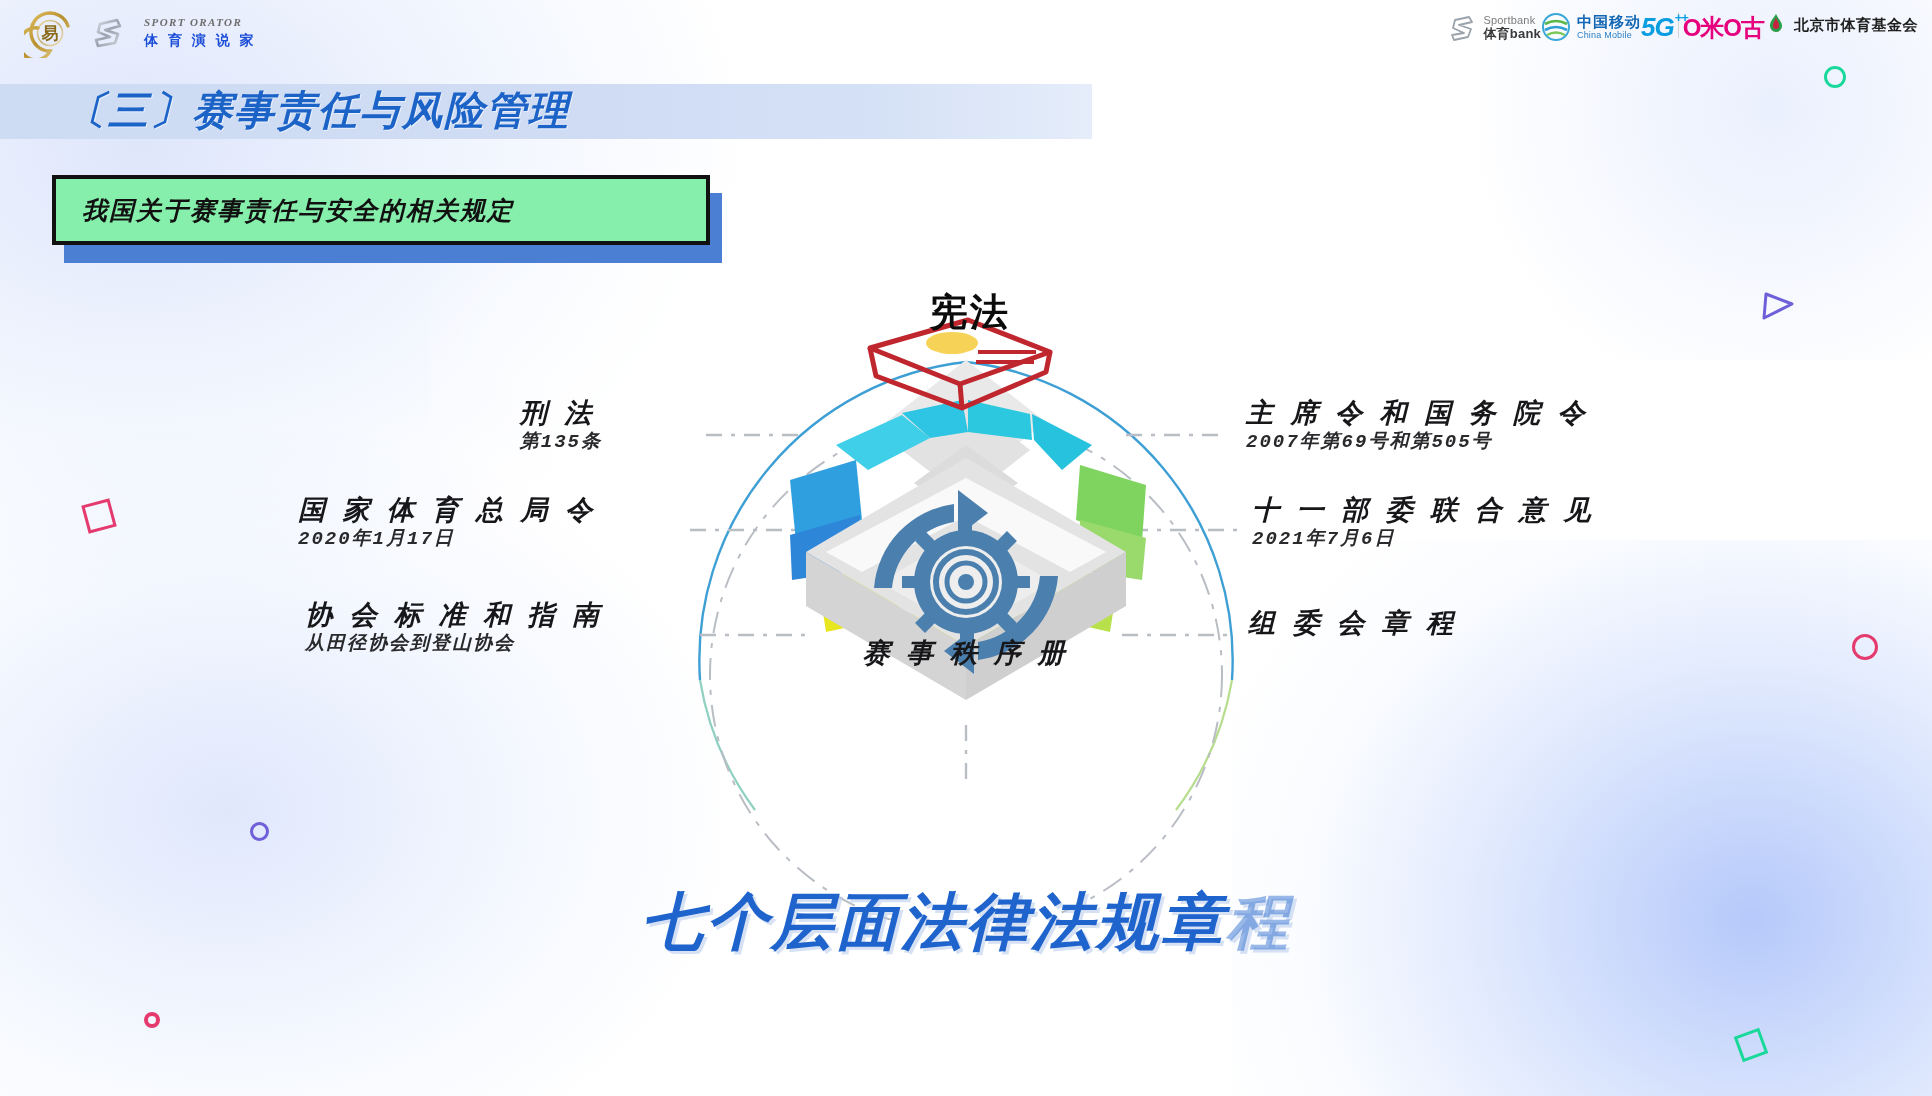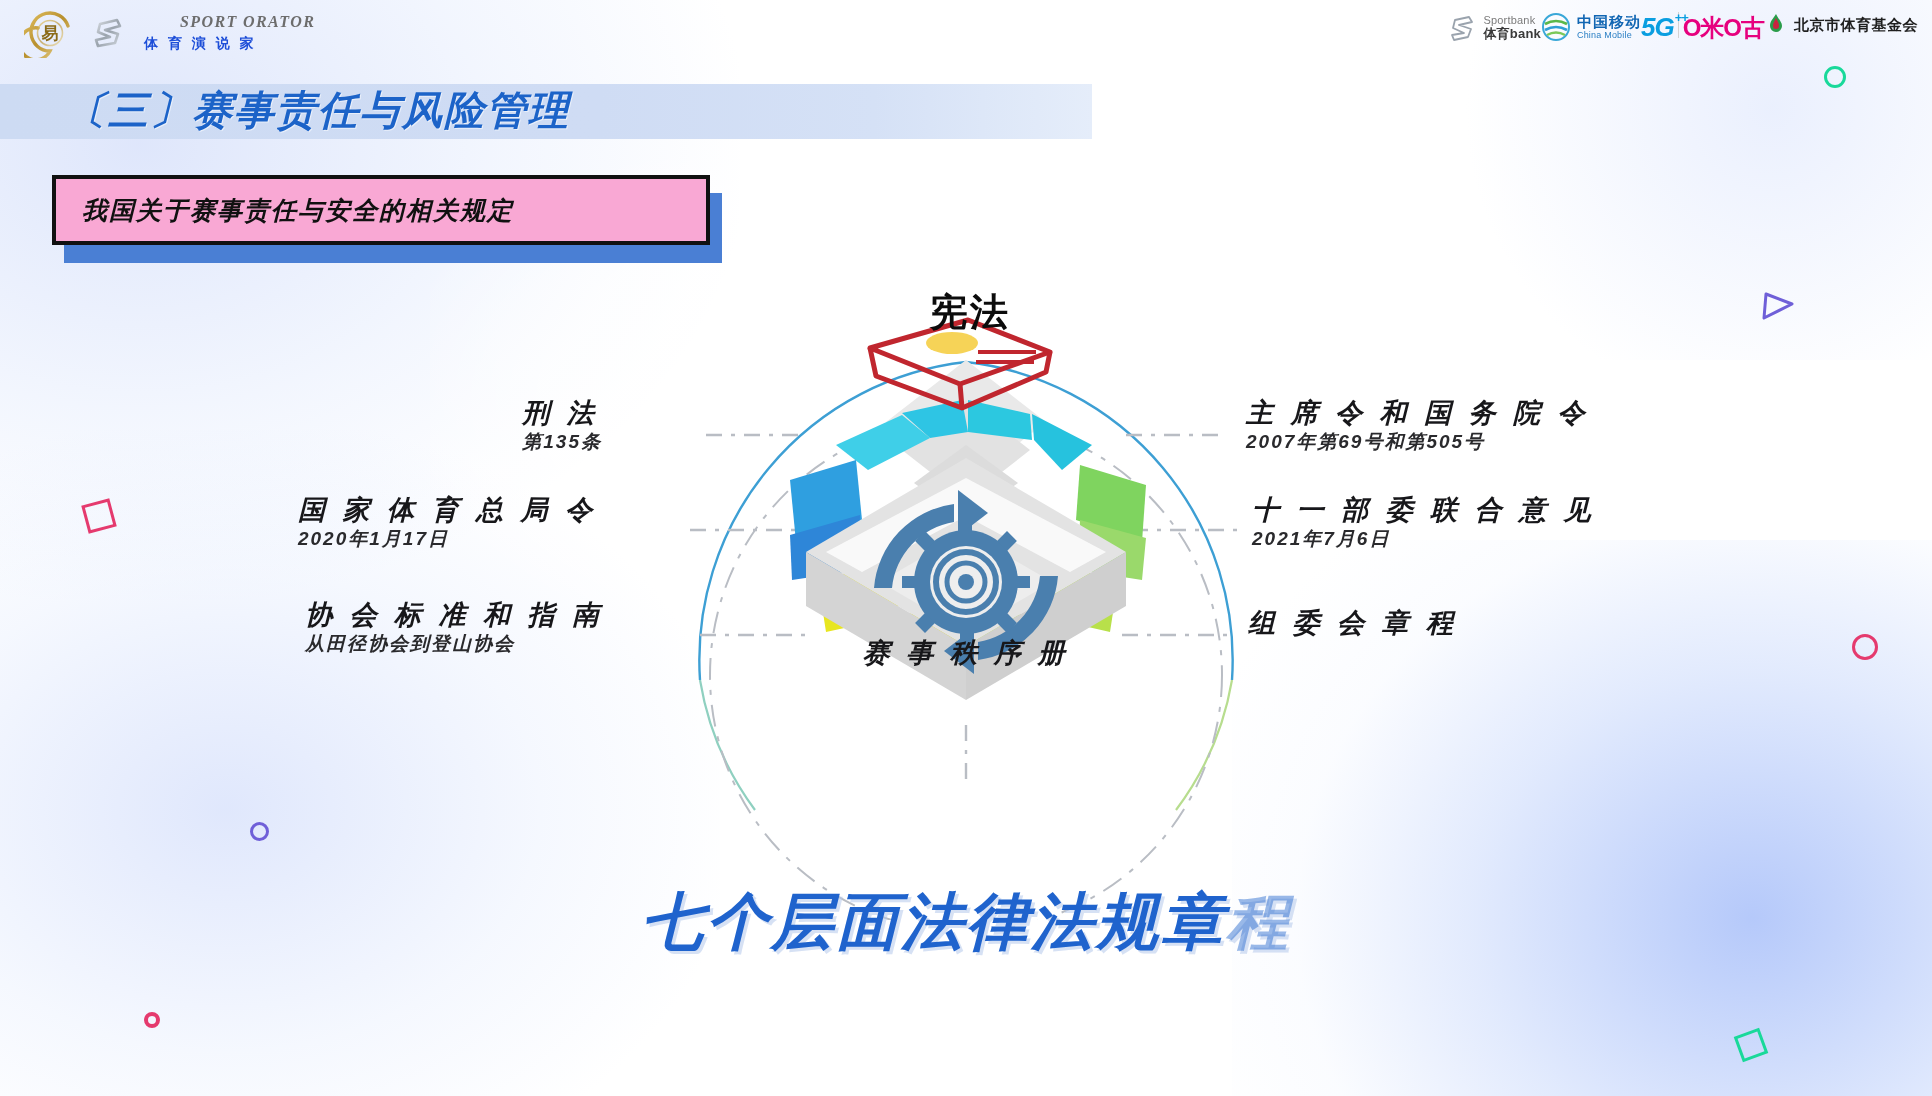--- a/index.html
+++ b/index.html
@@ -33,21 +33,21 @@
     position:absolute;left:430px;top:120px;width:1100px;height:560px;
     background:radial-gradient(ellipse at 50% 50%, rgba(255,255,255,.95) 0%, rgba(255,255,255,.55) 55%, rgba(255,255,255,0) 78%);
   }
 
   
   .header{position:absolute;left:0;top:0;width:100%;height:64px;z-index:6;}
   .brand-left{position:absolute;left:24px;top:6px;display:flex;align-items:center;gap:14px;}
   .seal{width:52px;height:52px;position:relative;}
   .so-mark{width:40px;height:40px;}
   .so-text{display:flex;flex-direction:column;justify-content:center;line-height:1.15;}
-  .so-en{font-family:"Liberation Serif","DejaVu Serif",serif;font-size:16px;font-weight:700;letter-spacing:1.4px;color:#6d6d6d;font-style:italic;margin-left:36px;}
+  .so-en{font-family:"Liberation Serif","DejaVu Serif",serif;font-size:11px;font-weight:700;letter-spacing:1.4px;color:#6d6d6d;font-style:italic;}
   .so-cn{font-size:14px;font-weight:700;letter-spacing:3px;color:#1d4ed8;margin-top:3px;}
 
   .brand-right{position:absolute;right:14px;top:12px;display:flex;align-items:flex-start;}
   .logo-unit{display:flex;align-items:center;gap:6px;}
   .logo-cap{display:flex;flex-direction:column;line-height:1.15;}
   .lg1{font-size:11px;color:#7b7b7b;letter-spacing:.2px;}
   .lg2{font-size:13px;font-weight:700;color:#3a3a3a;letter-spacing:.2px;}
   .cm1{font-size:15px;font-weight:700;color:#1166b3;letter-spacing:1px;}
   .cm2{font-size:9px;color:#2a7fc4;letter-spacing:.2px;}
   .fiveg{font-size:26px;font-weight:800;font-style:italic;color:#0a9ee0;letter-spacing:-1px;position:relative;}
@@ -68,40 +68,40 @@
     text-shadow:1px 1px 0 rgba(255,255,255,.55);
   }
 
   
   .subbox-wrap{position:absolute;left:52px;top:175px;z-index:5;}
   .subbox-shadow{
     position:absolute;left:12px;top:18px;width:658px;height:70px;
     background:#4a7fd4;
   }
   .subbox{
-    position:relative;width:658px;height:70px;background:#f9a8d4;
+    position:relative;width:658px;height:70px;background:#86efac;
     border:4px solid #111111;display:flex;align-items:center;
   }
   .subbox span{
     padding-left:26px;font-size:25px;font-weight:800;font-style:italic;color:#111;
     letter-spacing:2px;white-space:nowrap;
   }
 
   
   .diagram{position:absolute;left:0;top:280px;width:1932px;height:640px;z-index:4;}
   .diagram svg{position:absolute;left:0;top:0;}
 
   .lbl{position:absolute;white-space:nowrap;z-index:5;}
   .lbl .main{
     font-size:27px;font-weight:800;font-style:italic;color:#17171a;
     letter-spacing:5px;line-height:1.12;
   }
   .lbl .sub{
     font-size:19px;font-weight:700;font-style:italic;color:#2a2a2d;
-    letter-spacing:2px;line-height:1.2;margin-top:3px;
+    letter-spacing:2px;line-height:1.2;margin-top:3px;font-family:Liberation Mono, monospace;
   }
   .lbl.r{text-align:left;}
   .lbl.l{}
   .lbl.c{text-align:center;font-family:Liberation Serif, serif;}
 
   .top-label{
     position:absolute;left:930px;top:287px;z-index:7;
     font-size:38px;font-weight:800;color:#0c0c0c;letter-spacing:2px;
   }
 

